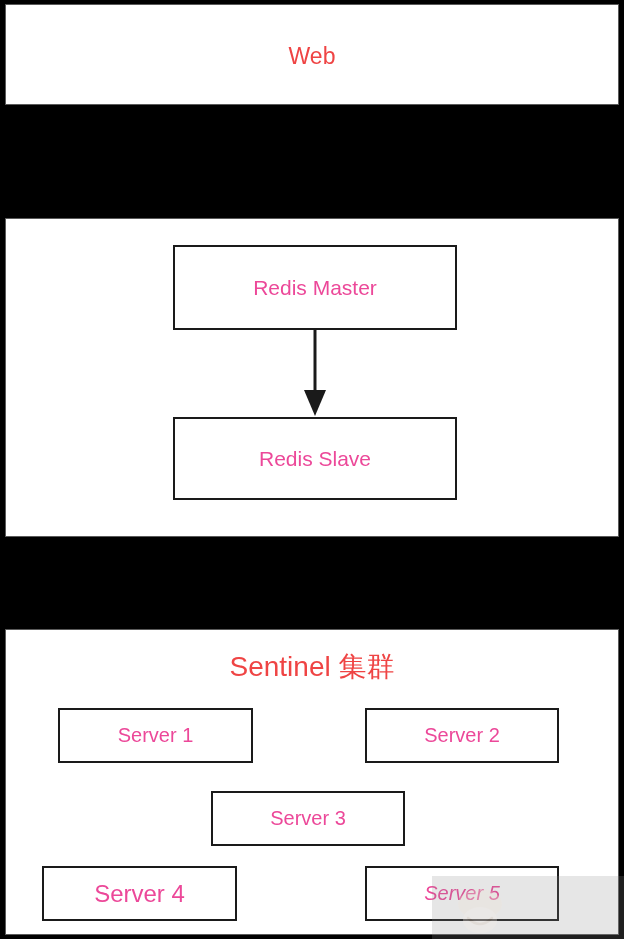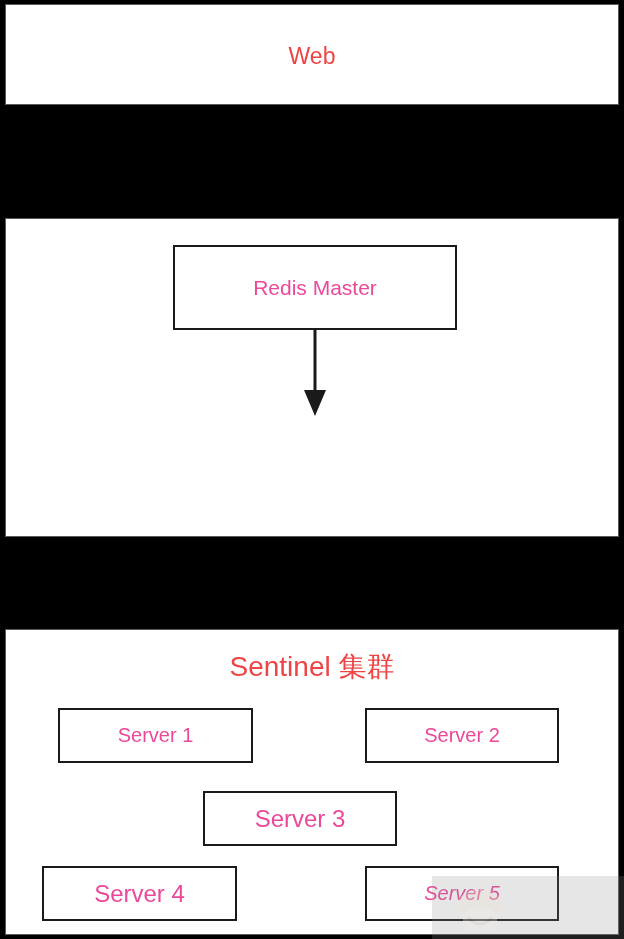--- a/index.html
+++ b/index.html
@@ -116,21 +116,21 @@
     left: 295px;
     top: 111px;
     width: 28px;
     height: 88px;
     overflow: visible;
   }
 
   
   #node-server-1 { left: 52px;  top: 78px;  width: 195px; height: 55px; font-size: 20px; }
   #node-server-2 { left: 359px; top: 78px;  width: 194px; height: 55px; font-size: 20px; }
-  #node-server-3 { left: 197px; top: 161px; width: 194px; height: 55px; font-size: 24px; }
+  #node-server-3 { left: 205px; top: 161px; width: 194px; height: 55px; font-size: 20px; }
   #node-server-4 { left: 36px;  top: 236px; width: 195px; height: 55px; font-size: 24px; }
   #node-server-5 { left: 359px; top: 236px; width: 194px; height: 55px; font-size: 20px; font-style: italic; }
 
   
   #watermark-overlay {
     position: absolute;
     left: 432px;
     top: 876px;
     width: 192px;
     height: 63px;
@@ -159,20 +159,21 @@
 
   <div class="panel" id="panel-redis">
 
     <div class="node" id="node-redis-master">Redis Master</div>
 
     <svg id="arrow-master-slave" viewBox="0 0 28 88">
       <line x1="14" y1="0" x2="14" y2="68" stroke="#1a1a1a" stroke-width="3"></line>
       <polygon points="14,86 3,60 25,60" fill="#1a1a1a"></polygon>
     </svg>
 
+    <div class="node" id="node-redis-slave">Redis Slave</div>
   </div>
 
   <div class="band" id="band-bottom"></div>
 
   <div class="panel" id="panel-sentinel">
 
     <div class="panel-title" id="label-sentinel">Sentinel 集群</div>
 
     <div class="node" id="node-server-1">Server 1</div>
 

